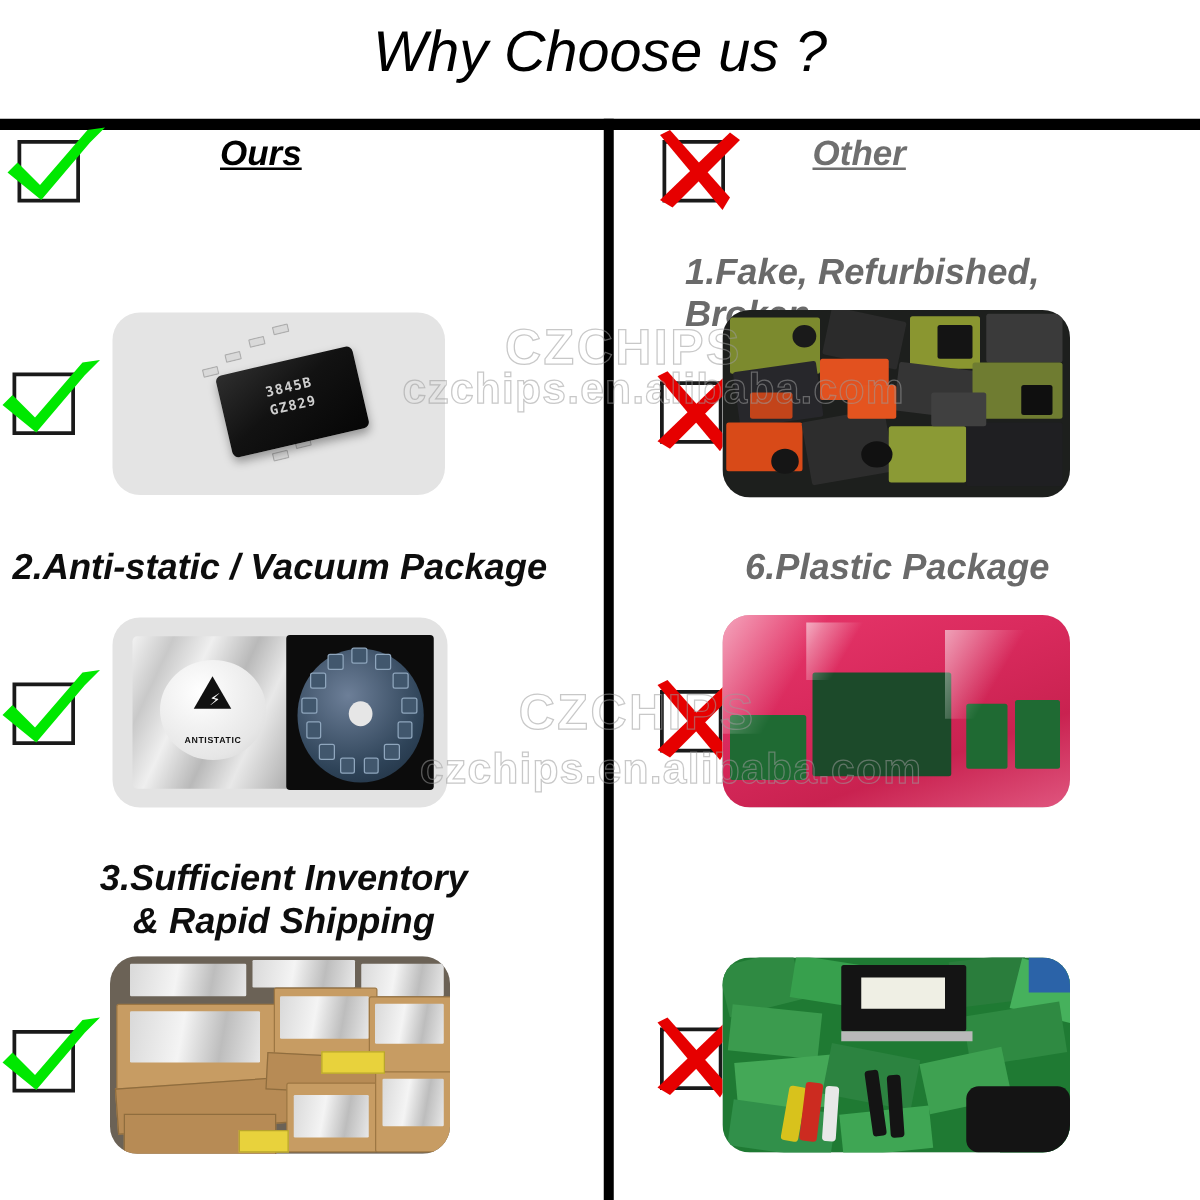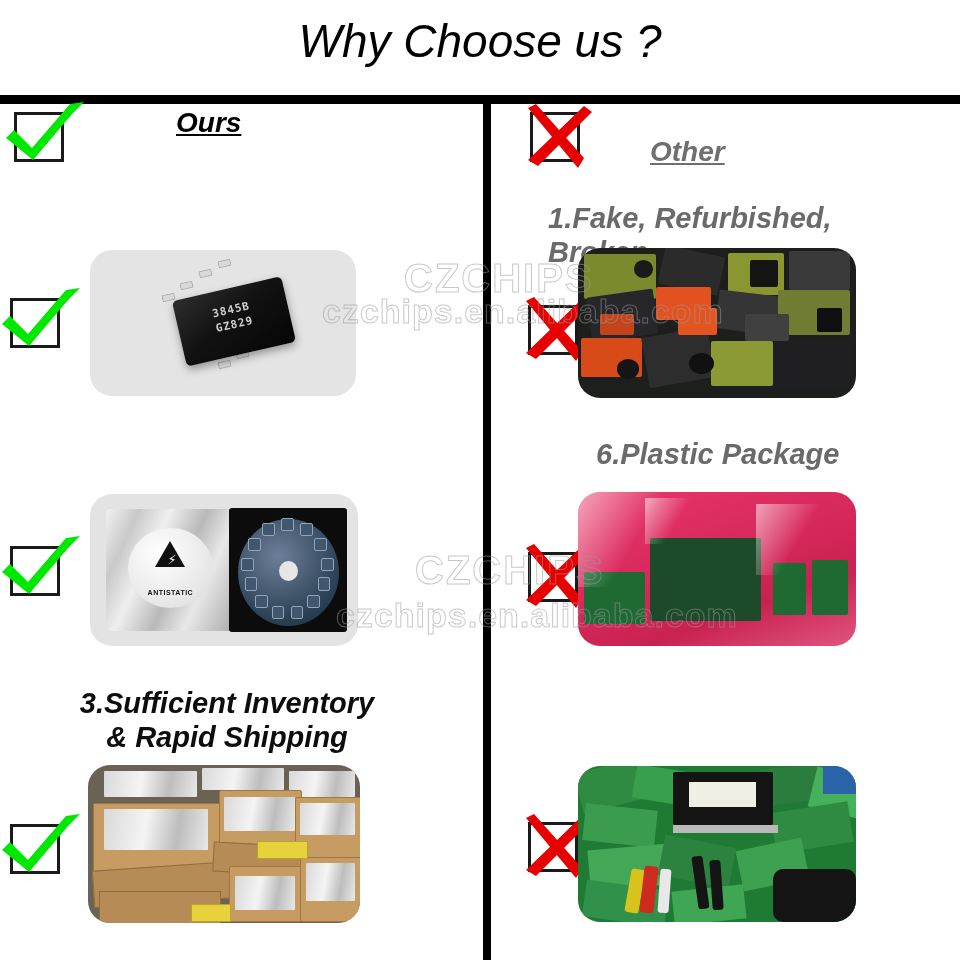--- a/index.html
+++ b/index.html
@@ -17,21 +17,21 @@
     letter-spacing:0px;
   }
 
   
   .hrule{position:absolute;left:0;top:95px;width:960px;height:9px;background:#000;}
   .vrule{position:absolute;left:483px;top:95px;width:8px;height:865px;background:#000;}
 
   
   .col-head{position:absolute;font-size:28px;font-weight:bold;font-style:italic;text-decoration:underline;}
   .col-head.ours{left:176px;top:107px;color:#000;}
-  .col-head.other{left:650px;top:107px;color:#6f6f6f;margin-top:29px;}
+  .col-head.other{left:650px;top:107px;color:#6f6f6f;}
 
   
   .markbox{position:absolute;width:44px;height:44px;border:3px solid #1a1a1a;background:transparent;}
   .markglyph{position:absolute;pointer-events:none;}
   .markglyph svg{display:block;overflow:visible;}
 
   
   .row-title{position:absolute;font-size:29px;font-weight:bold;font-style:italic;line-height:1.18;white-space:pre-line;}
   .row-title.good{color:#0d0d0d;}
   .row-title.bad{color:#6a6a6a;}
@@ -182,20 +182,21 @@
       <i style="left:8%;top:44%;width:12%;height:14%;background:#c3441a;"></i>
       <i style="left:60%;top:44%;width:16%;height:18%;background:#404040;"></i>
       <i style="left:20%;top:8%;width:7%;height:12%;background:#1a1a1a;border-radius:50%;"></i>
       <i style="left:62%;top:8%;width:10%;height:18%;background:#141414;"></i>
       <i style="left:86%;top:40%;width:9%;height:16%;background:#0f0f0f;"></i>
       <i style="left:40%;top:70%;width:9%;height:14%;background:#111;border-radius:50%;"></i>
       <i style="left:14%;top:74%;width:8%;height:13%;background:#151515;border-radius:50%;"></i>
     </div>
   </div>
 
+  <div class="row-title good" style="left:10px;top:437px;">2.Anti-static / Vacuum Package</div>
 
   <div class="markbox" style="left:10px;top:546px;"></div>
   <div class="markglyph" style="left:-2px;top:534px;">
     <svg width="86" height="70" viewBox="0 0 86 70">
       <path d="M4 38 L12 30 L30 48 L68 4 L82 2 L70 14 L31 60 Z" fill="#00e800"></path>
     </svg>
   </div>
 
   <div class="photo" style="left:90px;top:494px;width:268px;height:152px;background:#e3e3e3;">
     <div class="inner">

